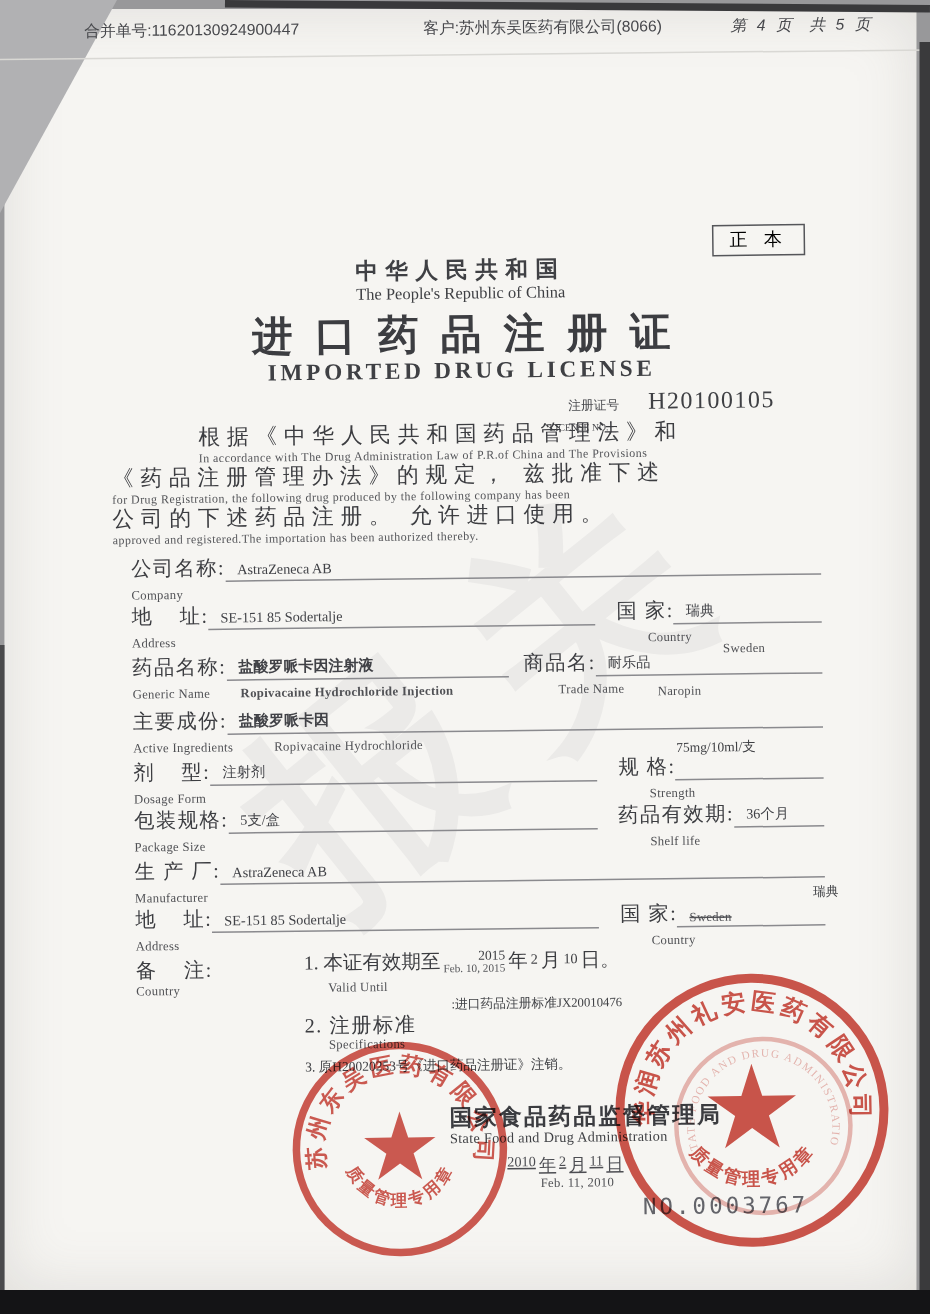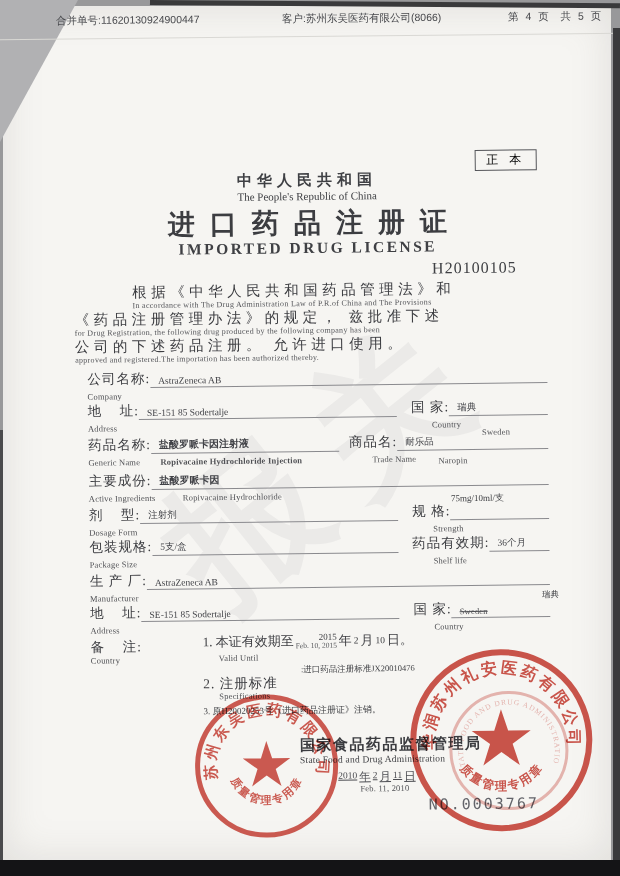--- a/index.html
+++ b/index.html
@@ -71,31 +71,35 @@
   <div class="corner-tl"></div>
   <div class="seam"></div>
   <div class="edge-top"></div>
   <div class="edge-right"></div>
   <div class="edge-bottom"></div>
   <div class="edge-left"></div>
 
   <div class="strip">
     <span style="left:56px;">合并单号:11620130924900447</span>
     <span style="left:282px;">客户:苏州东吴医药有限公司(8066)</span>
-    <span style="left:508px;letter-spacing:2px;">第 4 页  共 5 页</span>
+    <span style="left:487px;letter-spacing:2px;font-style:italic;">第 4 页  共 5 页</span>
   </div>
 
   <div class="doc">
     <div class="wm">报关</div>
 
     <div class="copybox">正  本</div>
     <div class="abs ctr nation-cn">中华人民共和国</div>
     <div class="abs ctr nation-en">The People's Republic of China</div>
     <div class="abs ctr title-cn">进口药品注册证</div>
     <div class="abs ctr title-en">IMPORTED DRUG LICENSE</div>
+    <div class="abs licno-lab">
+      <span>注册证号</span>
+      <span class="en">LICENSE NO.</span>
+    </div>
     <div class="abs licno-val">H20100105</div>
 
     <div class="preamble">
       <div class="pre-cn ind">根据《中华人民共和国药品管理法》和</div>
       <div class="pre-en" style="padding-left:58px;">In accordance with The Drug Administration Law of P.R.of China and The Provisions</div>
       <div class="pre-cn">《药品注册管理办法》的规定， 兹批准下述</div>
       <div class="pre-en">for Drug Registration, the following drug produced by the following company has been</div>
       <div class="pre-cn">公司的下述药品注册。 允许进口使用。</div>
       <div class="pre-en">approved and registered.The importation has been authorized thereby.</div>
     </div>

